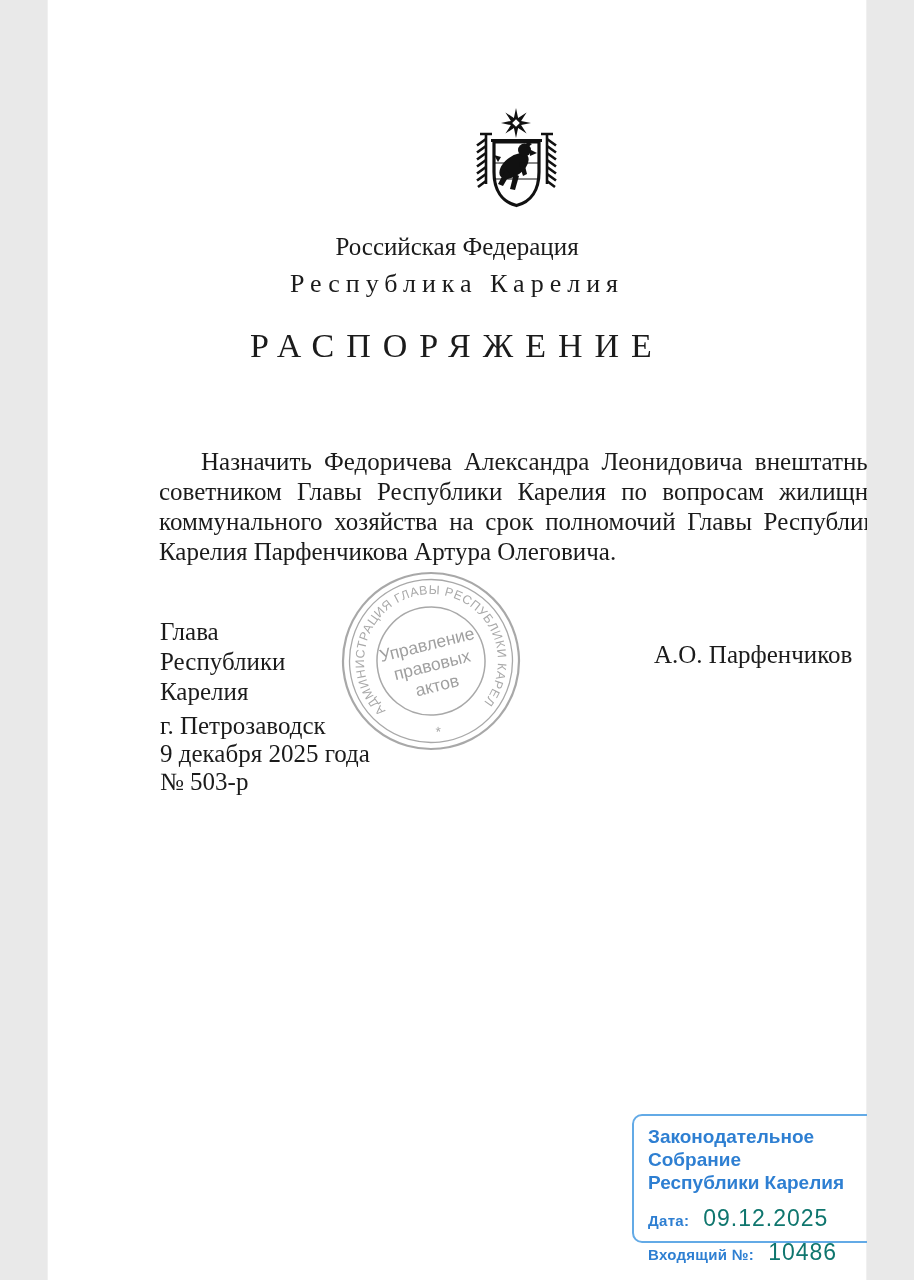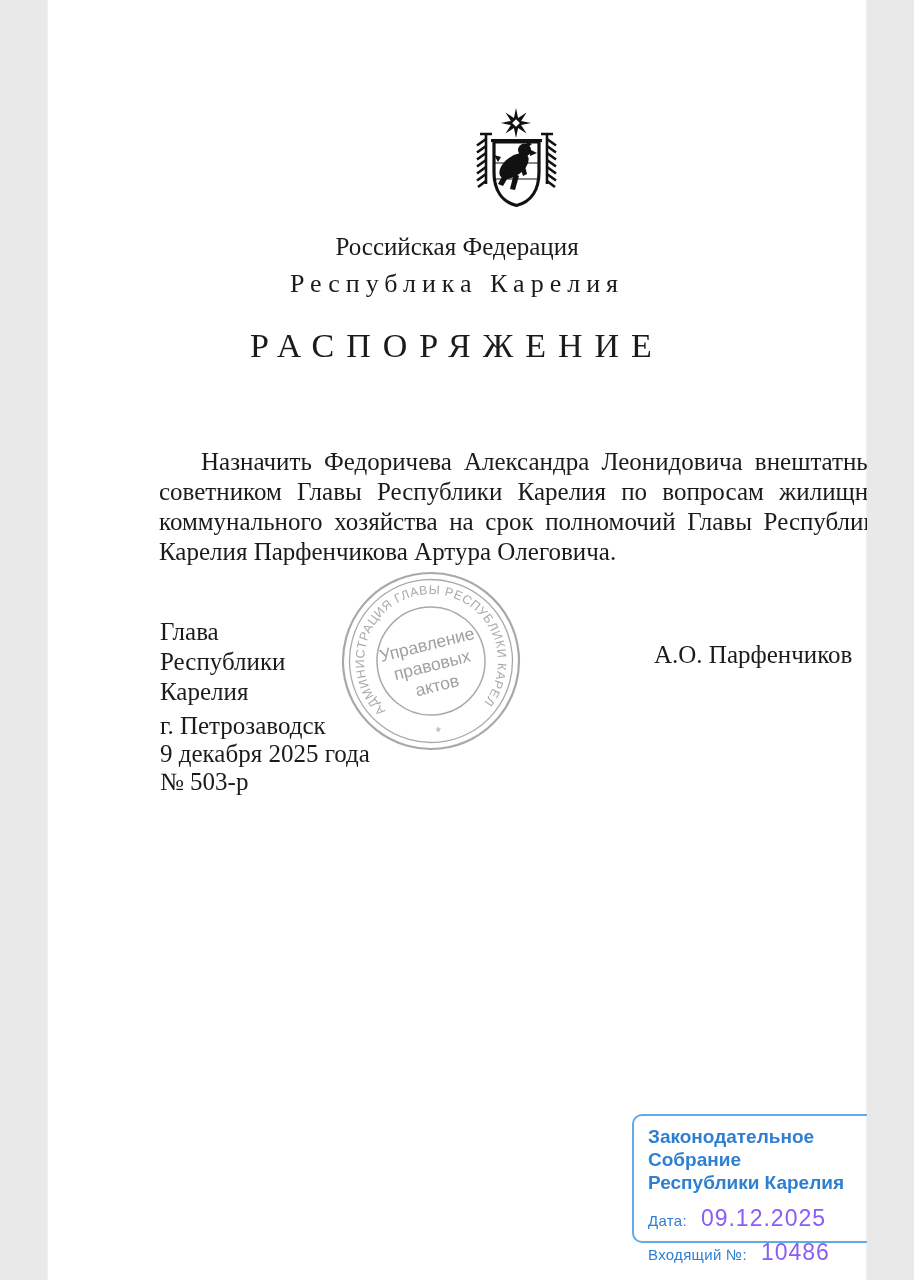--- a/index.html
+++ b/index.html
@@ -34,22 +34,22 @@
   
   .incoming-stamp {
     position:absolute; left:585px; top:1114px; width:260px; height:129px;
     border:2px solid #63aae6; border-radius:10px;
     font-family:"Liberation Sans", sans-serif; color:#2e7fd2;
     padding:9px 10px 8px 14px;
   }
   .inc-org { text-align:left; font-weight:bold; font-size:19px; line-height:23px; }
   .inc-row { display:flex; align-items:baseline; margin-top:7px; }
   .inc-row.first { margin-top:11px; }
-  .inc-label { font-weight:normal; font-size:15px; letter-spacing:.3px; }
-  .inc-value { font-size:23px; color:#8b5cf6; letter-spacing:1px; margin-left:14px;
+  .inc-label { font-weight:bold; font-size:15px; letter-spacing:.3px; }
+  .inc-value { font-size:23px; color:#0f766e; letter-spacing:1px; margin-left:14px;
                font-family:"Liberation Sans", sans-serif; }
 </style>
 </head>
 <body>
 
 <div class="page">
 
   <svg class="emblem" width="85" height="107" viewBox="0 0 85 107" aria-hidden="true">
     <g fill="#111">
       <polygon points="44,2 46.1,11.9 54.6,6.4 49.1,14.9 59,17 49.1,19.1 54.6,27.6 46.1,22.1 44,32 41.9,22.1 33.4,27.6 38.9,19.1 29,17 38.9,14.9 33.4,6.4 41.9,11.9"></polygon>

